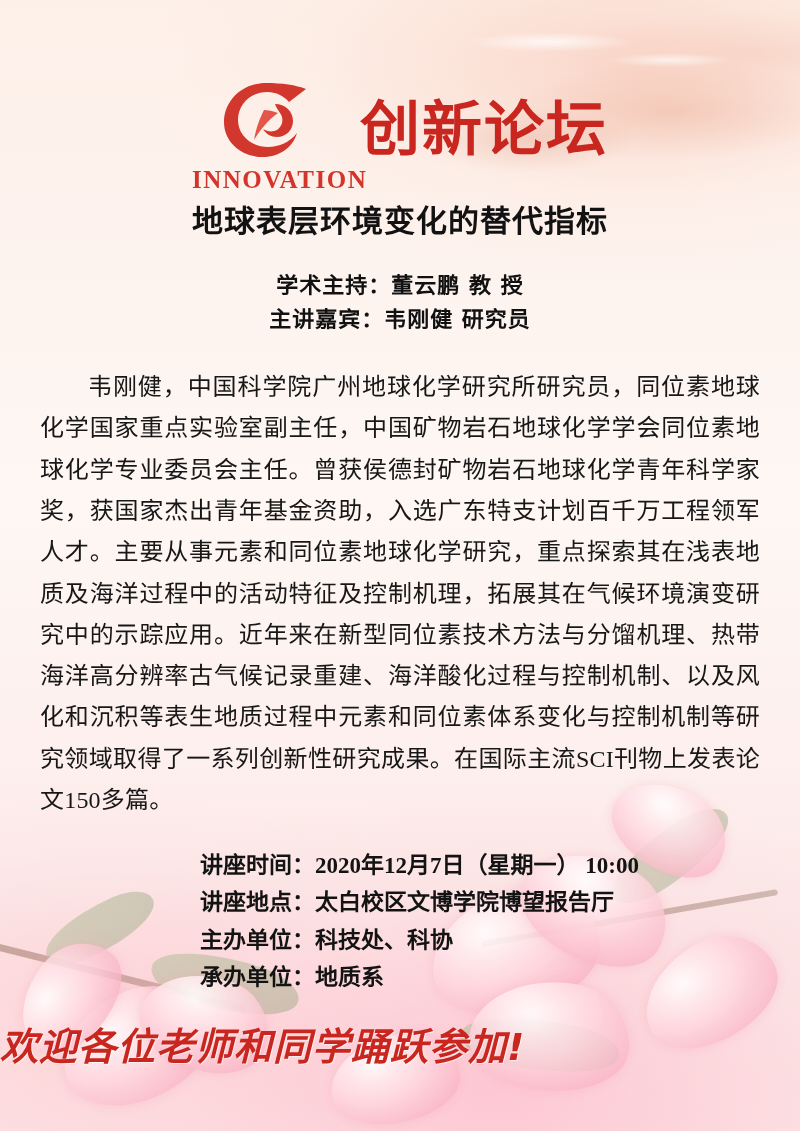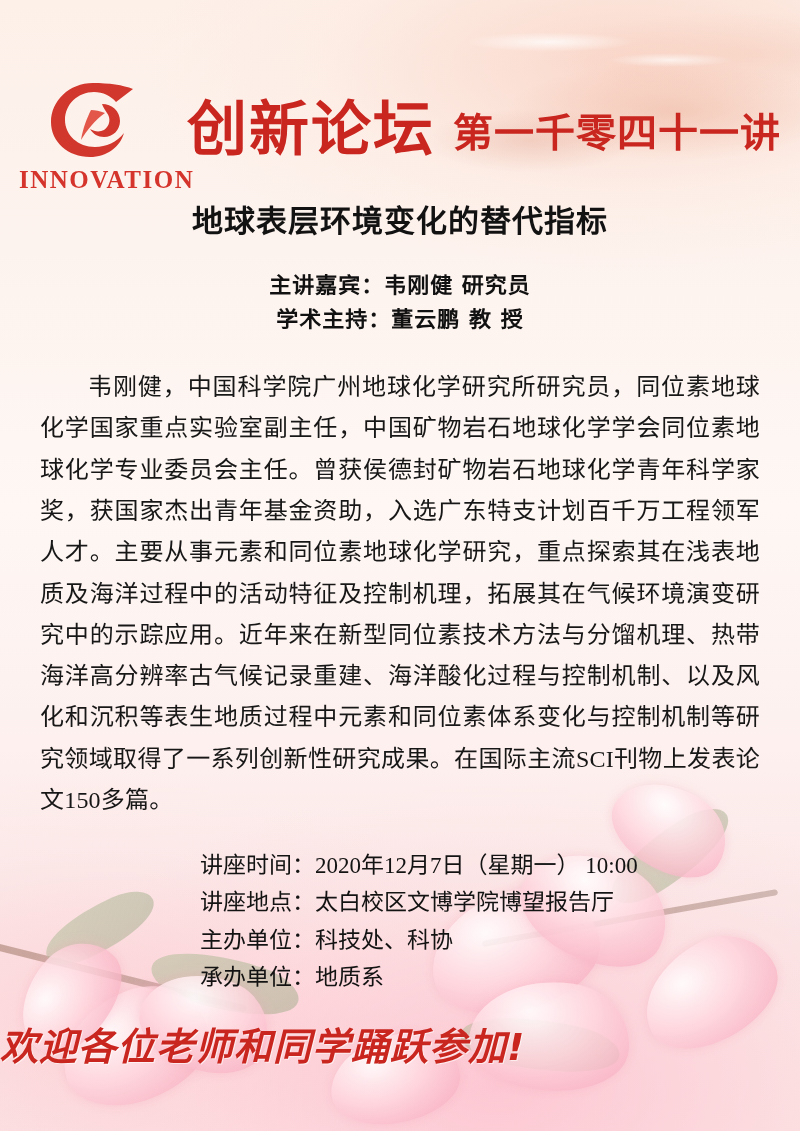--- a/index.html
+++ b/index.html
@@ -165,20 +165,21 @@
     letter-spacing: 0.2px;
   }
 
   
   .info {
     margin: 26px 0 0 200px;
     font-family: "Liberation Serif", "DejaVu Serif", serif;
     font-size: 23px;
     line-height: 1.62;
     color: #131313;
+    font-weight: bold;
   }
   .info-row { white-space: nowrap; }
 
   
   .welcome {
     margin-top: 20px;
     text-align: left;
     font-family: "DejaVu Sans", "Liberation Sans", sans-serif;
     font-weight: 700;
     font-style: italic;
@@ -221,28 +222,27 @@
     <div class="header">
       <div class="logo-block">
         <svg class="logo-mark" viewBox="0 0 92 80">
           <path d="M46 3 C22 3 4 21 4 42 C4 62 21 77 43 77 C60 77 73 67 77 53 C70 62 59 67 48 67 C31 67 18 55 18 40 C18 24 31 12 47 12 C56 12 64 16 69 22 L86 9 C76 5 62 3 46 3 Z" fill="#d1372c"></path>
           <path d="M55 24 C65 24 73 31 73 41 C73 50 66 57 57 57 C51 57 46 54 43 49 C48 52 53 52 57 50 C63 46 64 38 60 33 C58 30 56 27 55 24 Z" fill="#d1372c"></path>
           <path d="M44 30 C40 38 36 48 34 60 C40 50 48 40 58 33 C53 31 48 30 44 30 Z" fill="#e2574a"></path>
         </svg>
         <div class="logo-word">INNOVATION</div>
       </div>
       <div class="header-title">创新论坛</div>
-      <div class="header-sub">第一千零四十一讲</div>
     </div>
 
     <div class="lecture-title">地球表层环境变化的替代指标</div>
 
     <div class="speakers">
+      <div>学术主持：董云鹏 教  授</div>
       <div>主讲嘉宾：韦刚健  研究员</div>
-      <div>学术主持：董云鹏 教  授</div>
     </div>
 
     <div class="bio">韦刚健，中国科学院广州地球化学研究所研究员，同位素地球化学国家重点实验室副主任，中国矿物岩石地球化学学会同位素地球化学专业委员会主任。曾获侯德封矿物岩石地球化学青年科学家奖，获国家杰出青年基金资助，入选广东特支计划百千万工程领军人才。主要从事元素和同位素地球化学研究，重点探索其在浅表地质及海洋过程中的活动特征及控制机理，拓展其在气候环境演变研究中的示踪应用。近年来在新型同位素技术方法与分馏机理、热带海洋高分辨率古气候记录重建、海洋酸化过程与控制机制、以及风化和沉积等表生地质过程中元素和同位素体系变化与控制机制等研究领域取得了一系列创新性研究成果。在国际主流SCI刊物上发表论文150多篇。</div>
 
     <div class="info">
       <div class="info-row">讲座时间：2020年12月7日（星期一） 10:00</div>
       <div class="info-row">讲座地点：太白校区文博学院博望报告厅</div>
       <div class="info-row">主办单位：科技处、科协</div>
       <div class="info-row">承办单位：地质系</div>
     </div>

